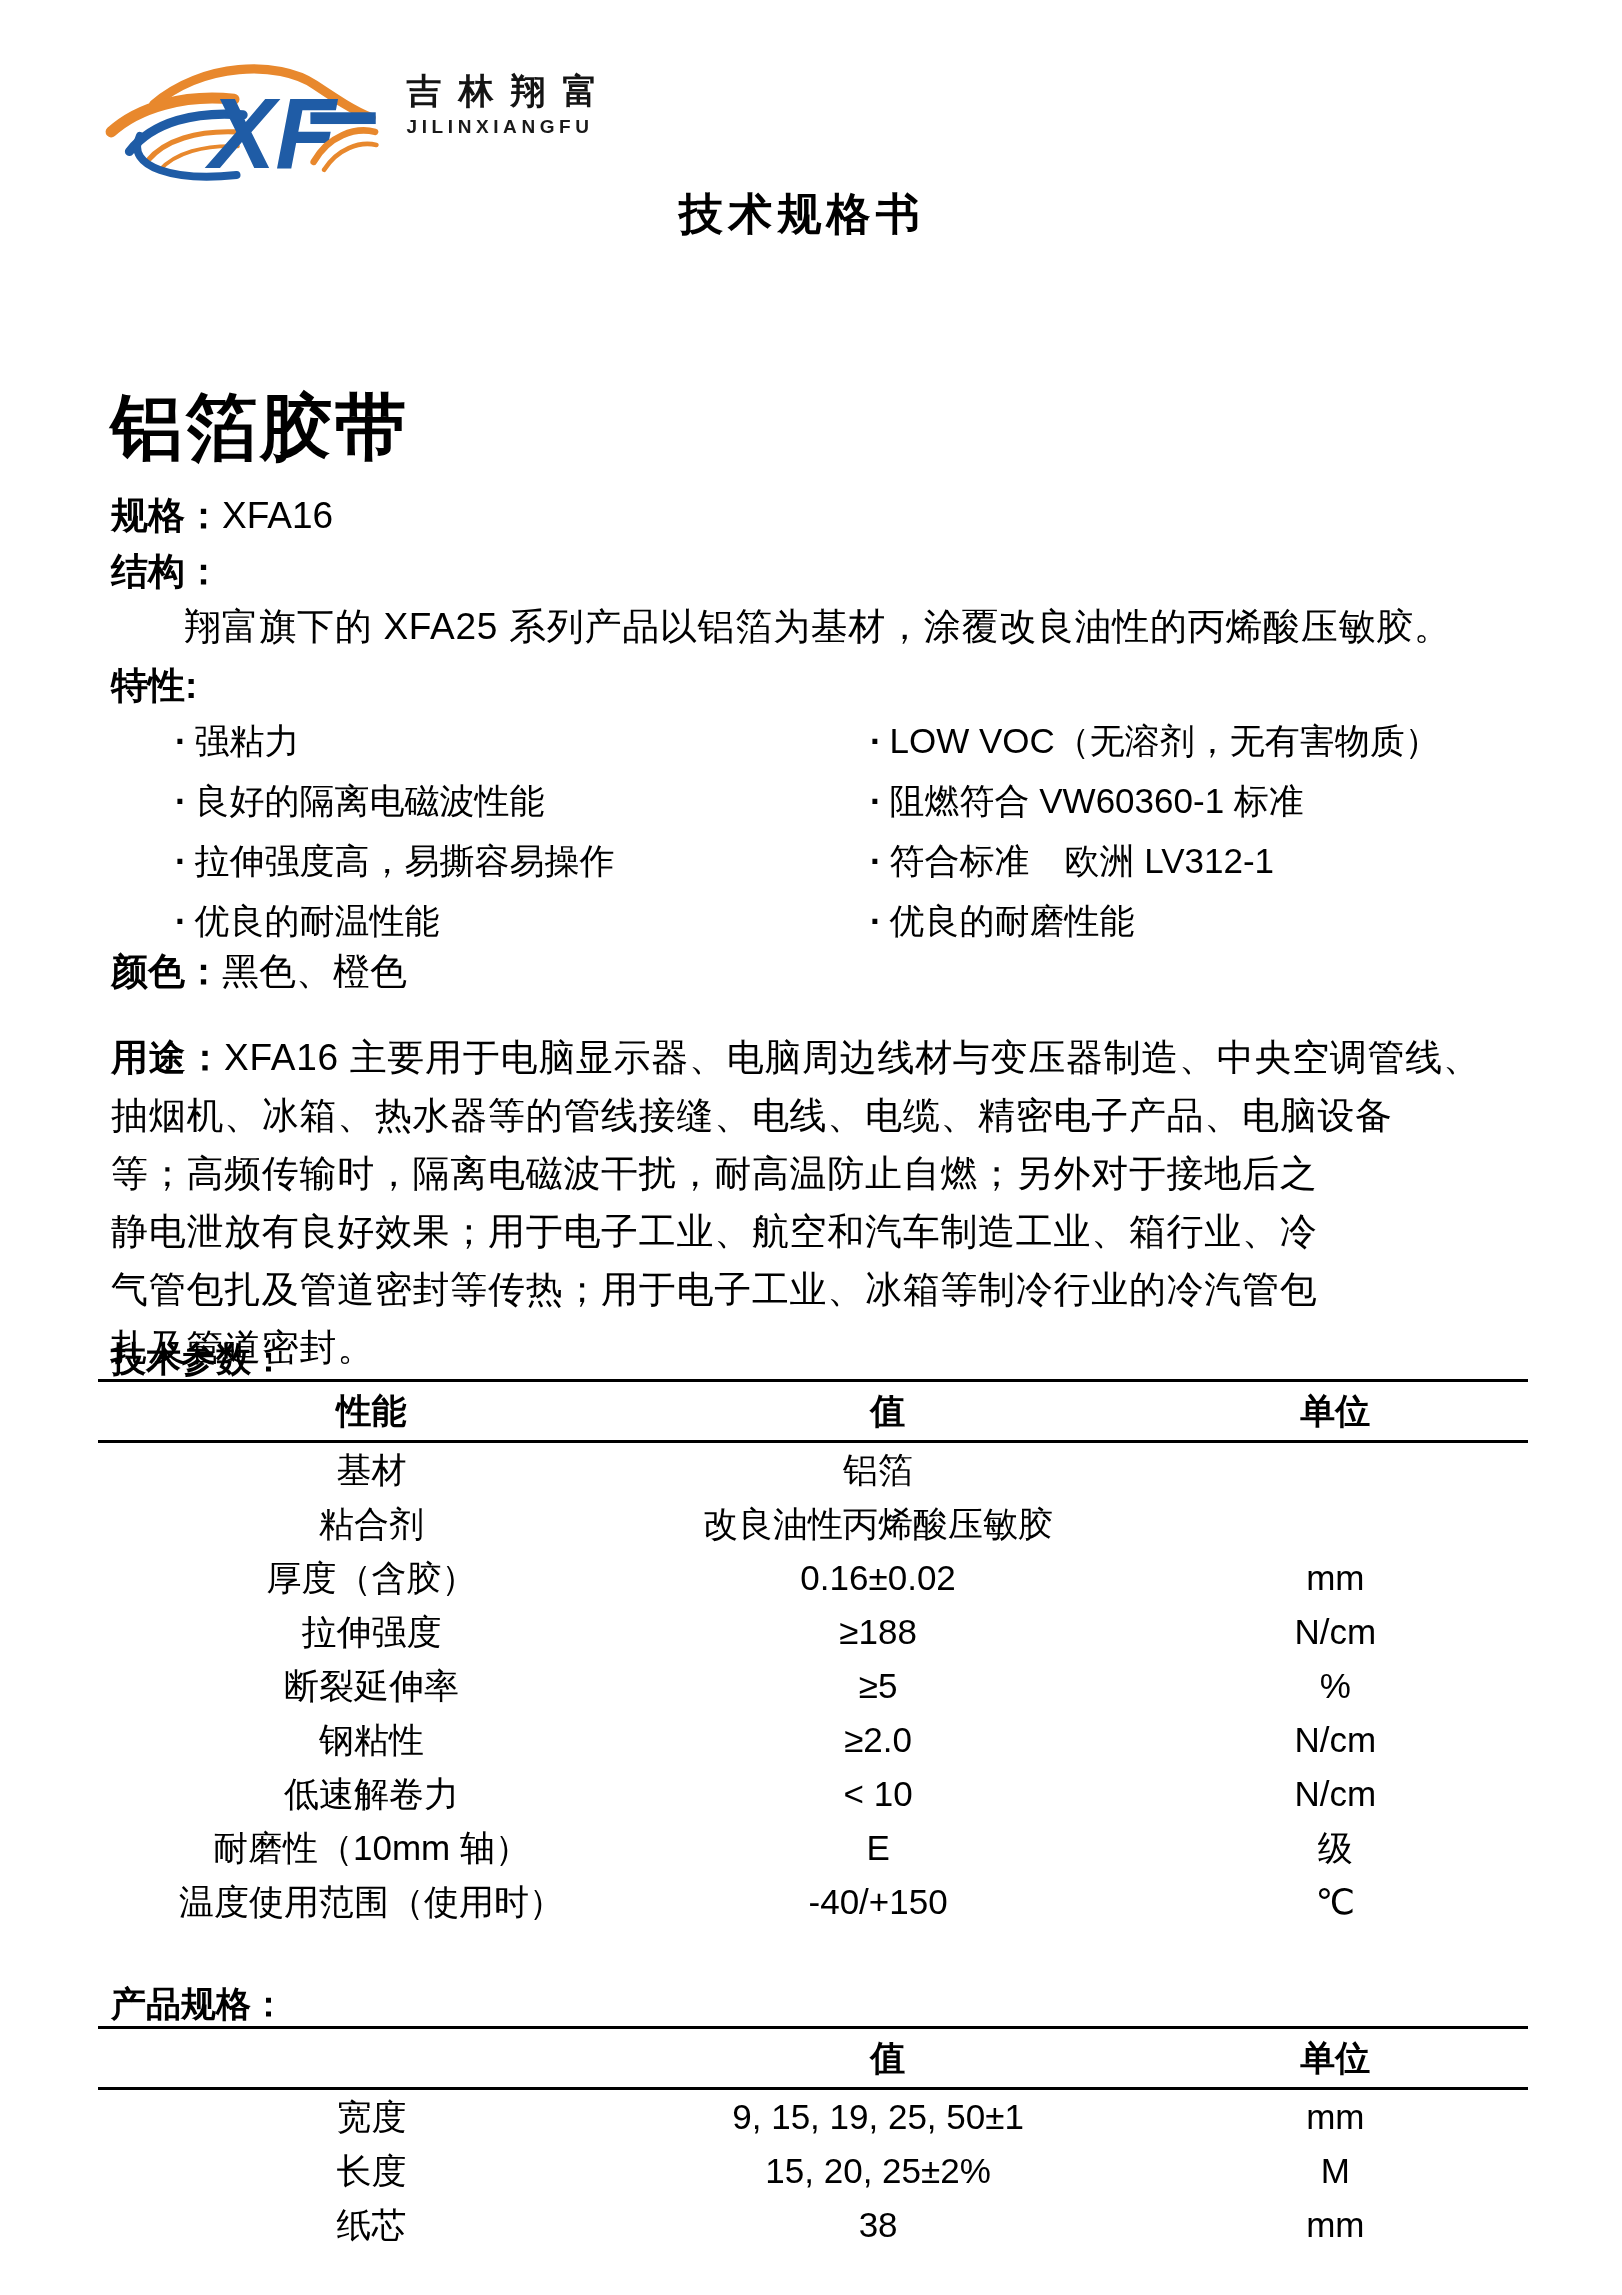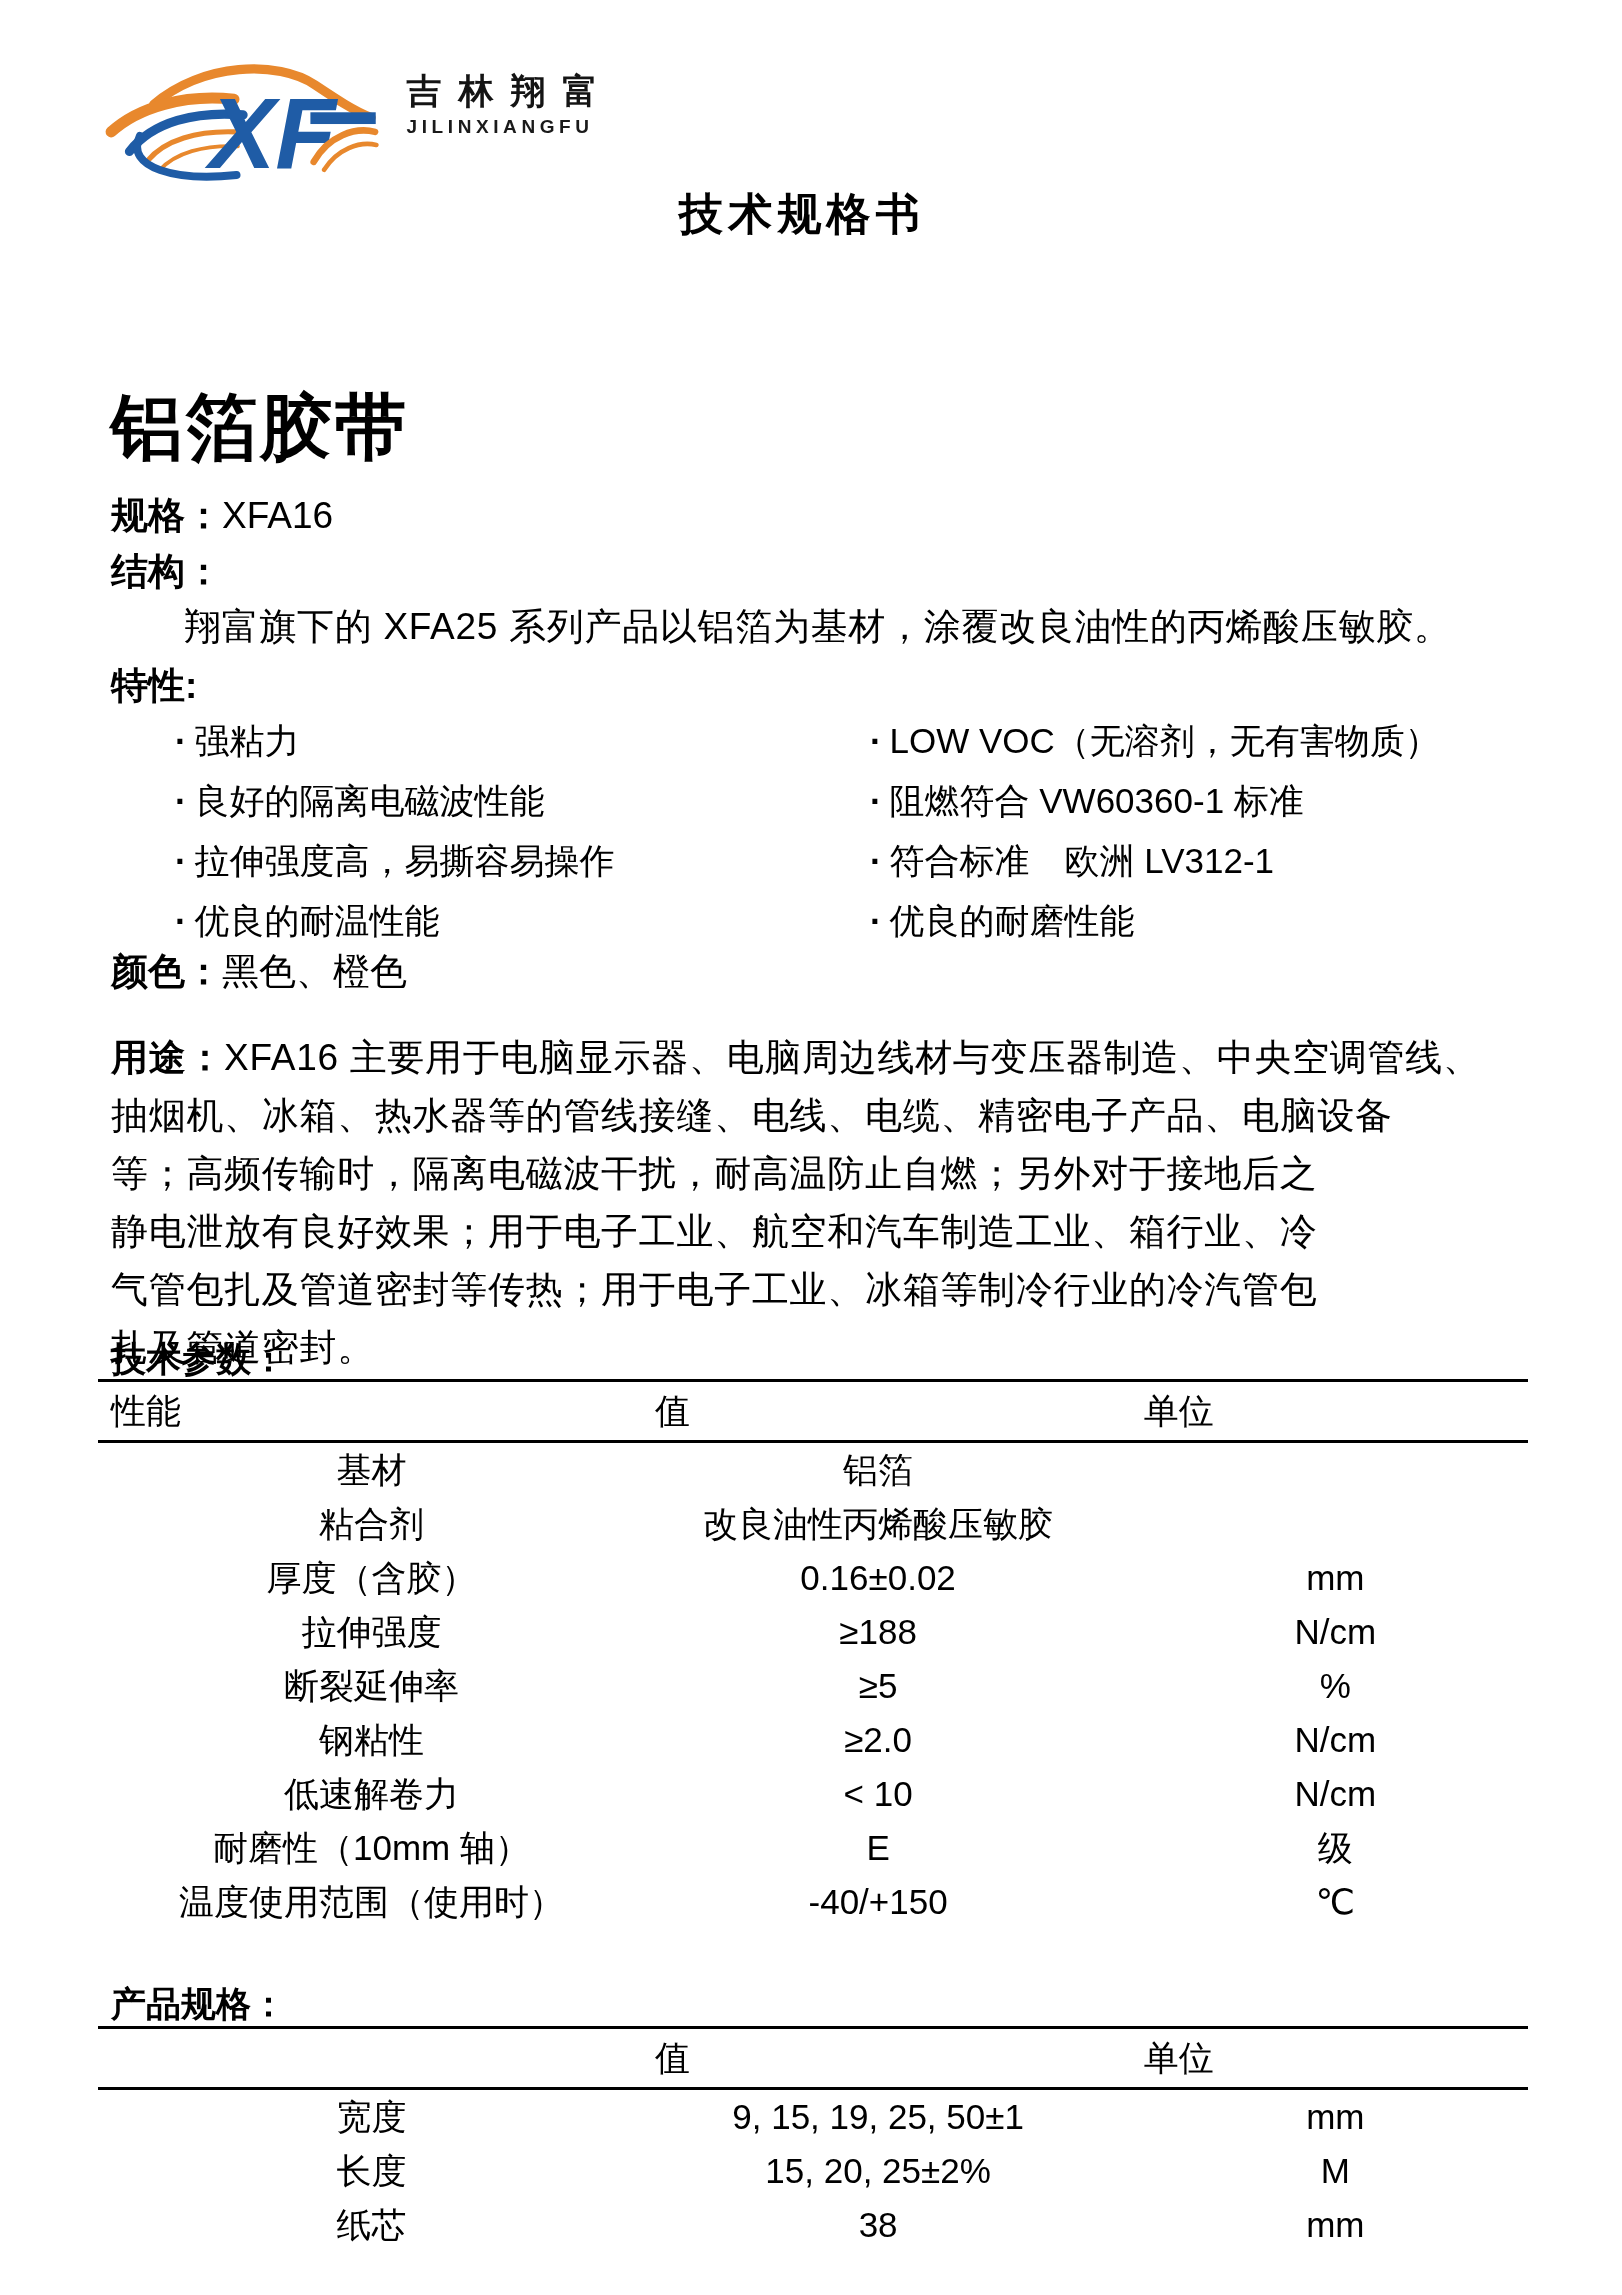--- a/index.html
+++ b/index.html
@@ -64,21 +64,21 @@
 
   
   table.spec-table{
     position:absolute;left:98px;width:1430px;
     border-collapse:collapse;table-layout:fixed;font-size:35px;
   }
   .table-tech{top:1379px;}
   .table-prod{top:2026px;}
   table.spec-table th{
     border-top:3.3px solid #000;border-bottom:3.3px solid #000;
-    font-weight:normal;text-align:left;height:56px;vertical-align:middle;
+    font-weight:bold;text-align:center;height:56px;vertical-align:middle;
   }
   table.spec-table td{height:52px;vertical-align:middle;text-align:center;}
   .c0{width:38%;}
   .c1{width:34%;}
   .c2{width:28%;}
   th.c0, td.c0{padding-left:13px;}
   th.c1{padding-left:22px;}
   td.c1{padding-left:2.6px;}
   th.c2, td.c2{padding-left:22px;}
 </style>

